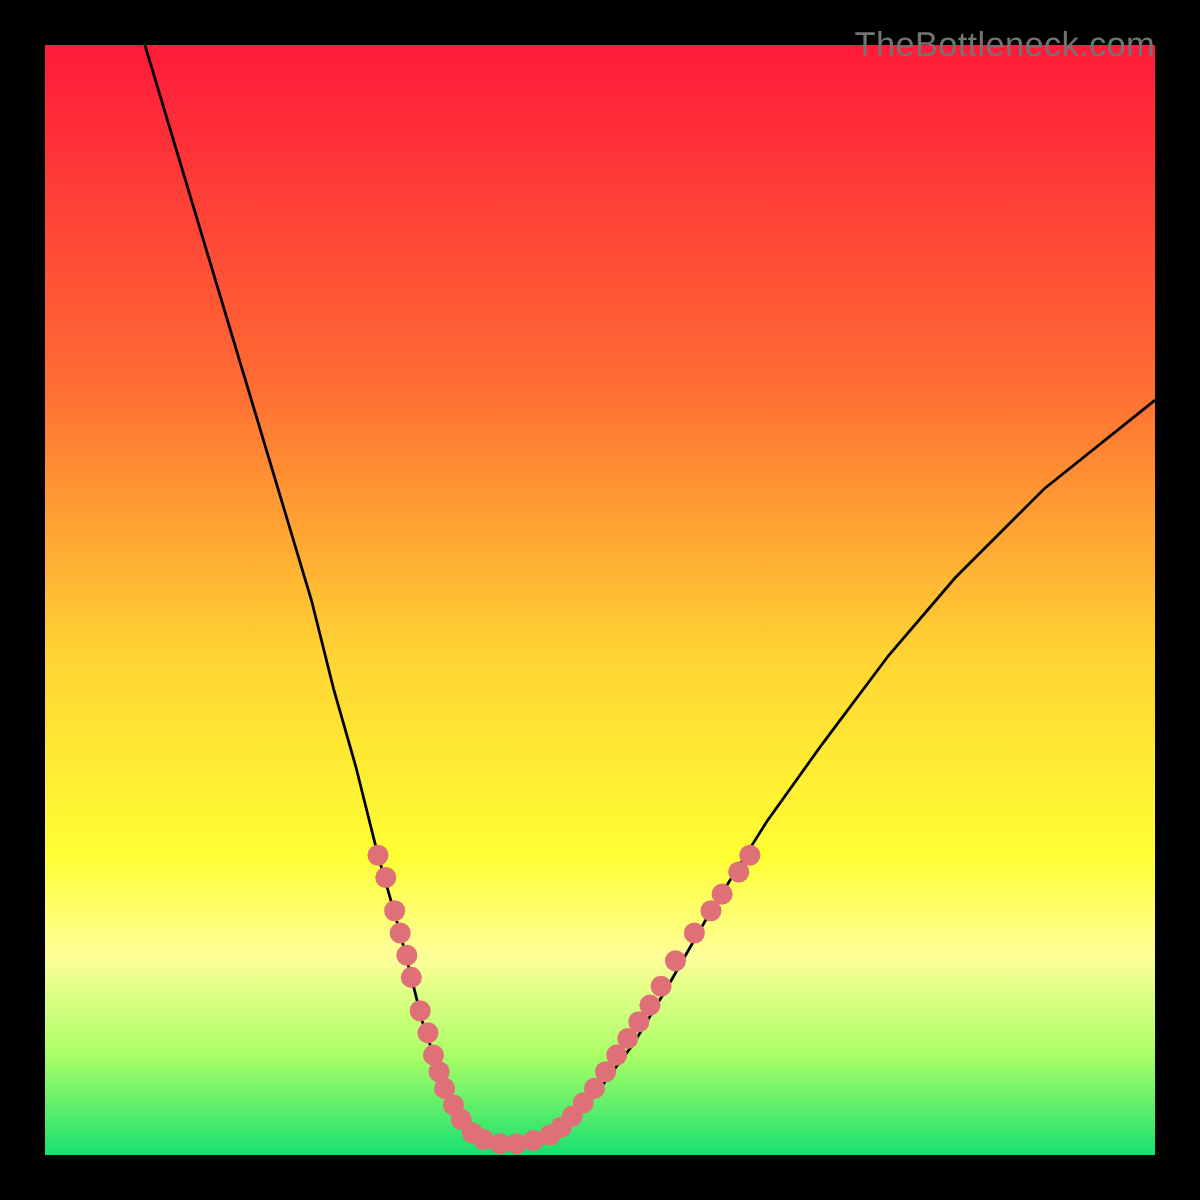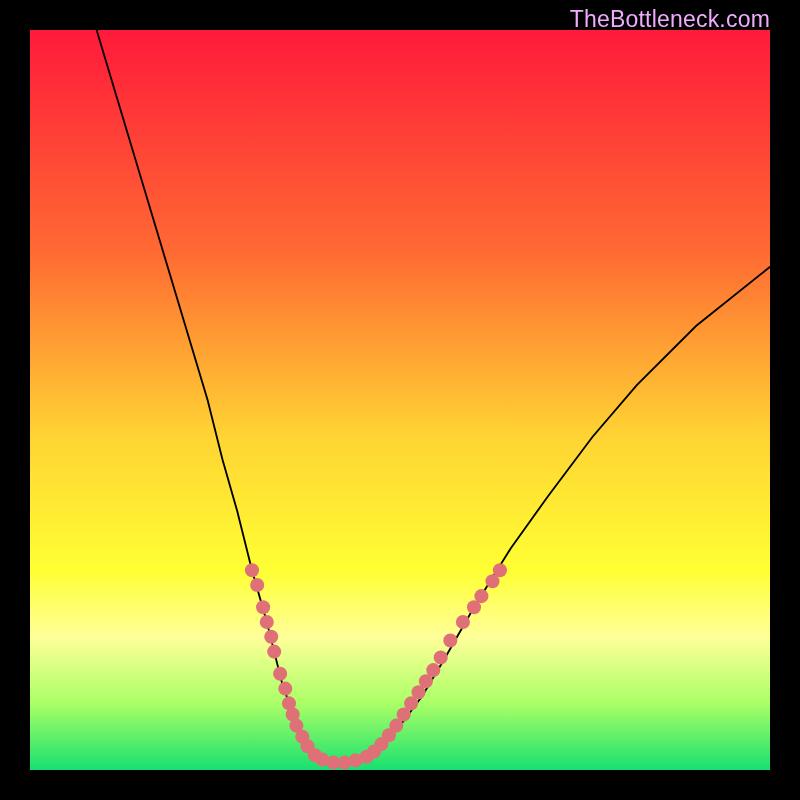--- a/index.html
+++ b/index.html
@@ -29,23 +29,23 @@
   }
   .gradient {
     position: absolute;
     left: 0;
     top: 0;
     width: 100%;
     height: 100%;
   }
   .watermark {
     position: absolute;
-    top: 6px;
+    top: 16px;
     right: 30px;
-    color: #f0abfc;
+    color: #737373;
     font-size: 23px;
     font-weight: 500;
     letter-spacing: 0.2px;
   }
   svg.curve {
     position: absolute;
     left: 0;
     top: 0;
     width: 100%;
     height: 100%;

